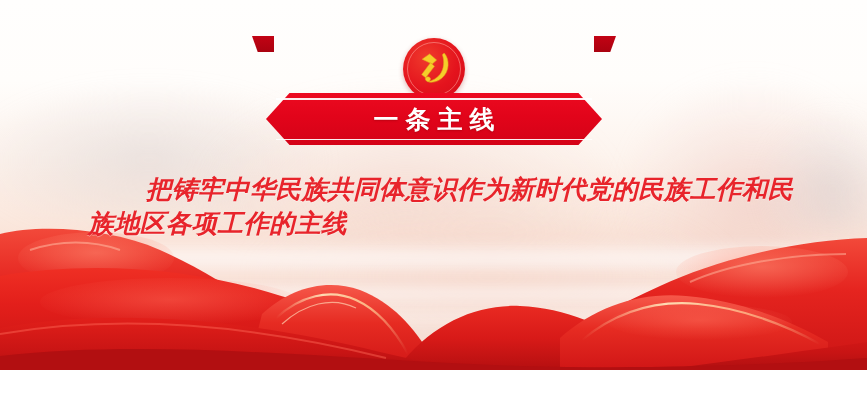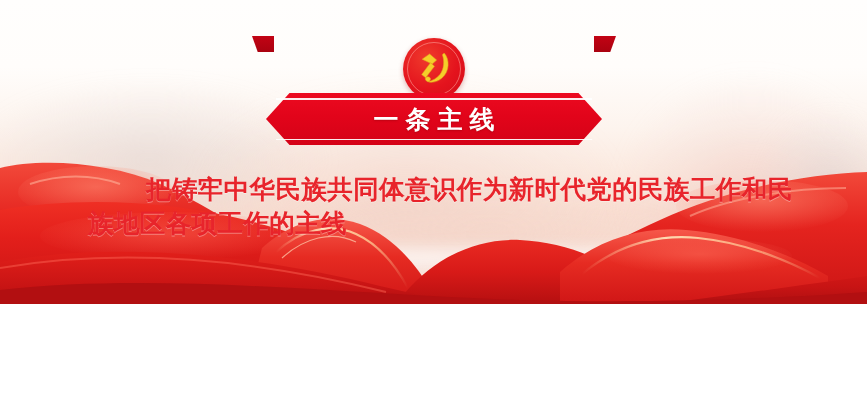--- a/index.html
+++ b/index.html
@@ -8,21 +8,21 @@
     padding: 0;
     background: #ffffff;
   }
   body {
     font-family: "Liberation Sans", "DejaVu Sans", sans-serif;
   }
 
   #poster {
     position: relative;
     width: 867px;
-    height: 304px;
+    height: 370px;
     overflow: hidden;
     background: #fdfcfb;
   }
 
   
   .bg-base {
     position: absolute;
     inset: 0;
     background:
       linear-gradient(to bottom,
@@ -179,20 +179,21 @@
     top: 172px;
     width: 716px;
     color: #e8242b;
     font-size: 25.5px;
     font-weight: bold;
     line-height: 34px;
     letter-spacing: 0.4px;
     text-indent: 58px;
     z-index: 5;
     text-shadow: 0 1px 0 rgba(255,255,255,0.35);
+    font-style: italic;
   }
 
   
   .waves {
     position: absolute;
     left: 0;
     bottom: 0;
     width: 867px;
     height: 160px;
     z-index: 2;

